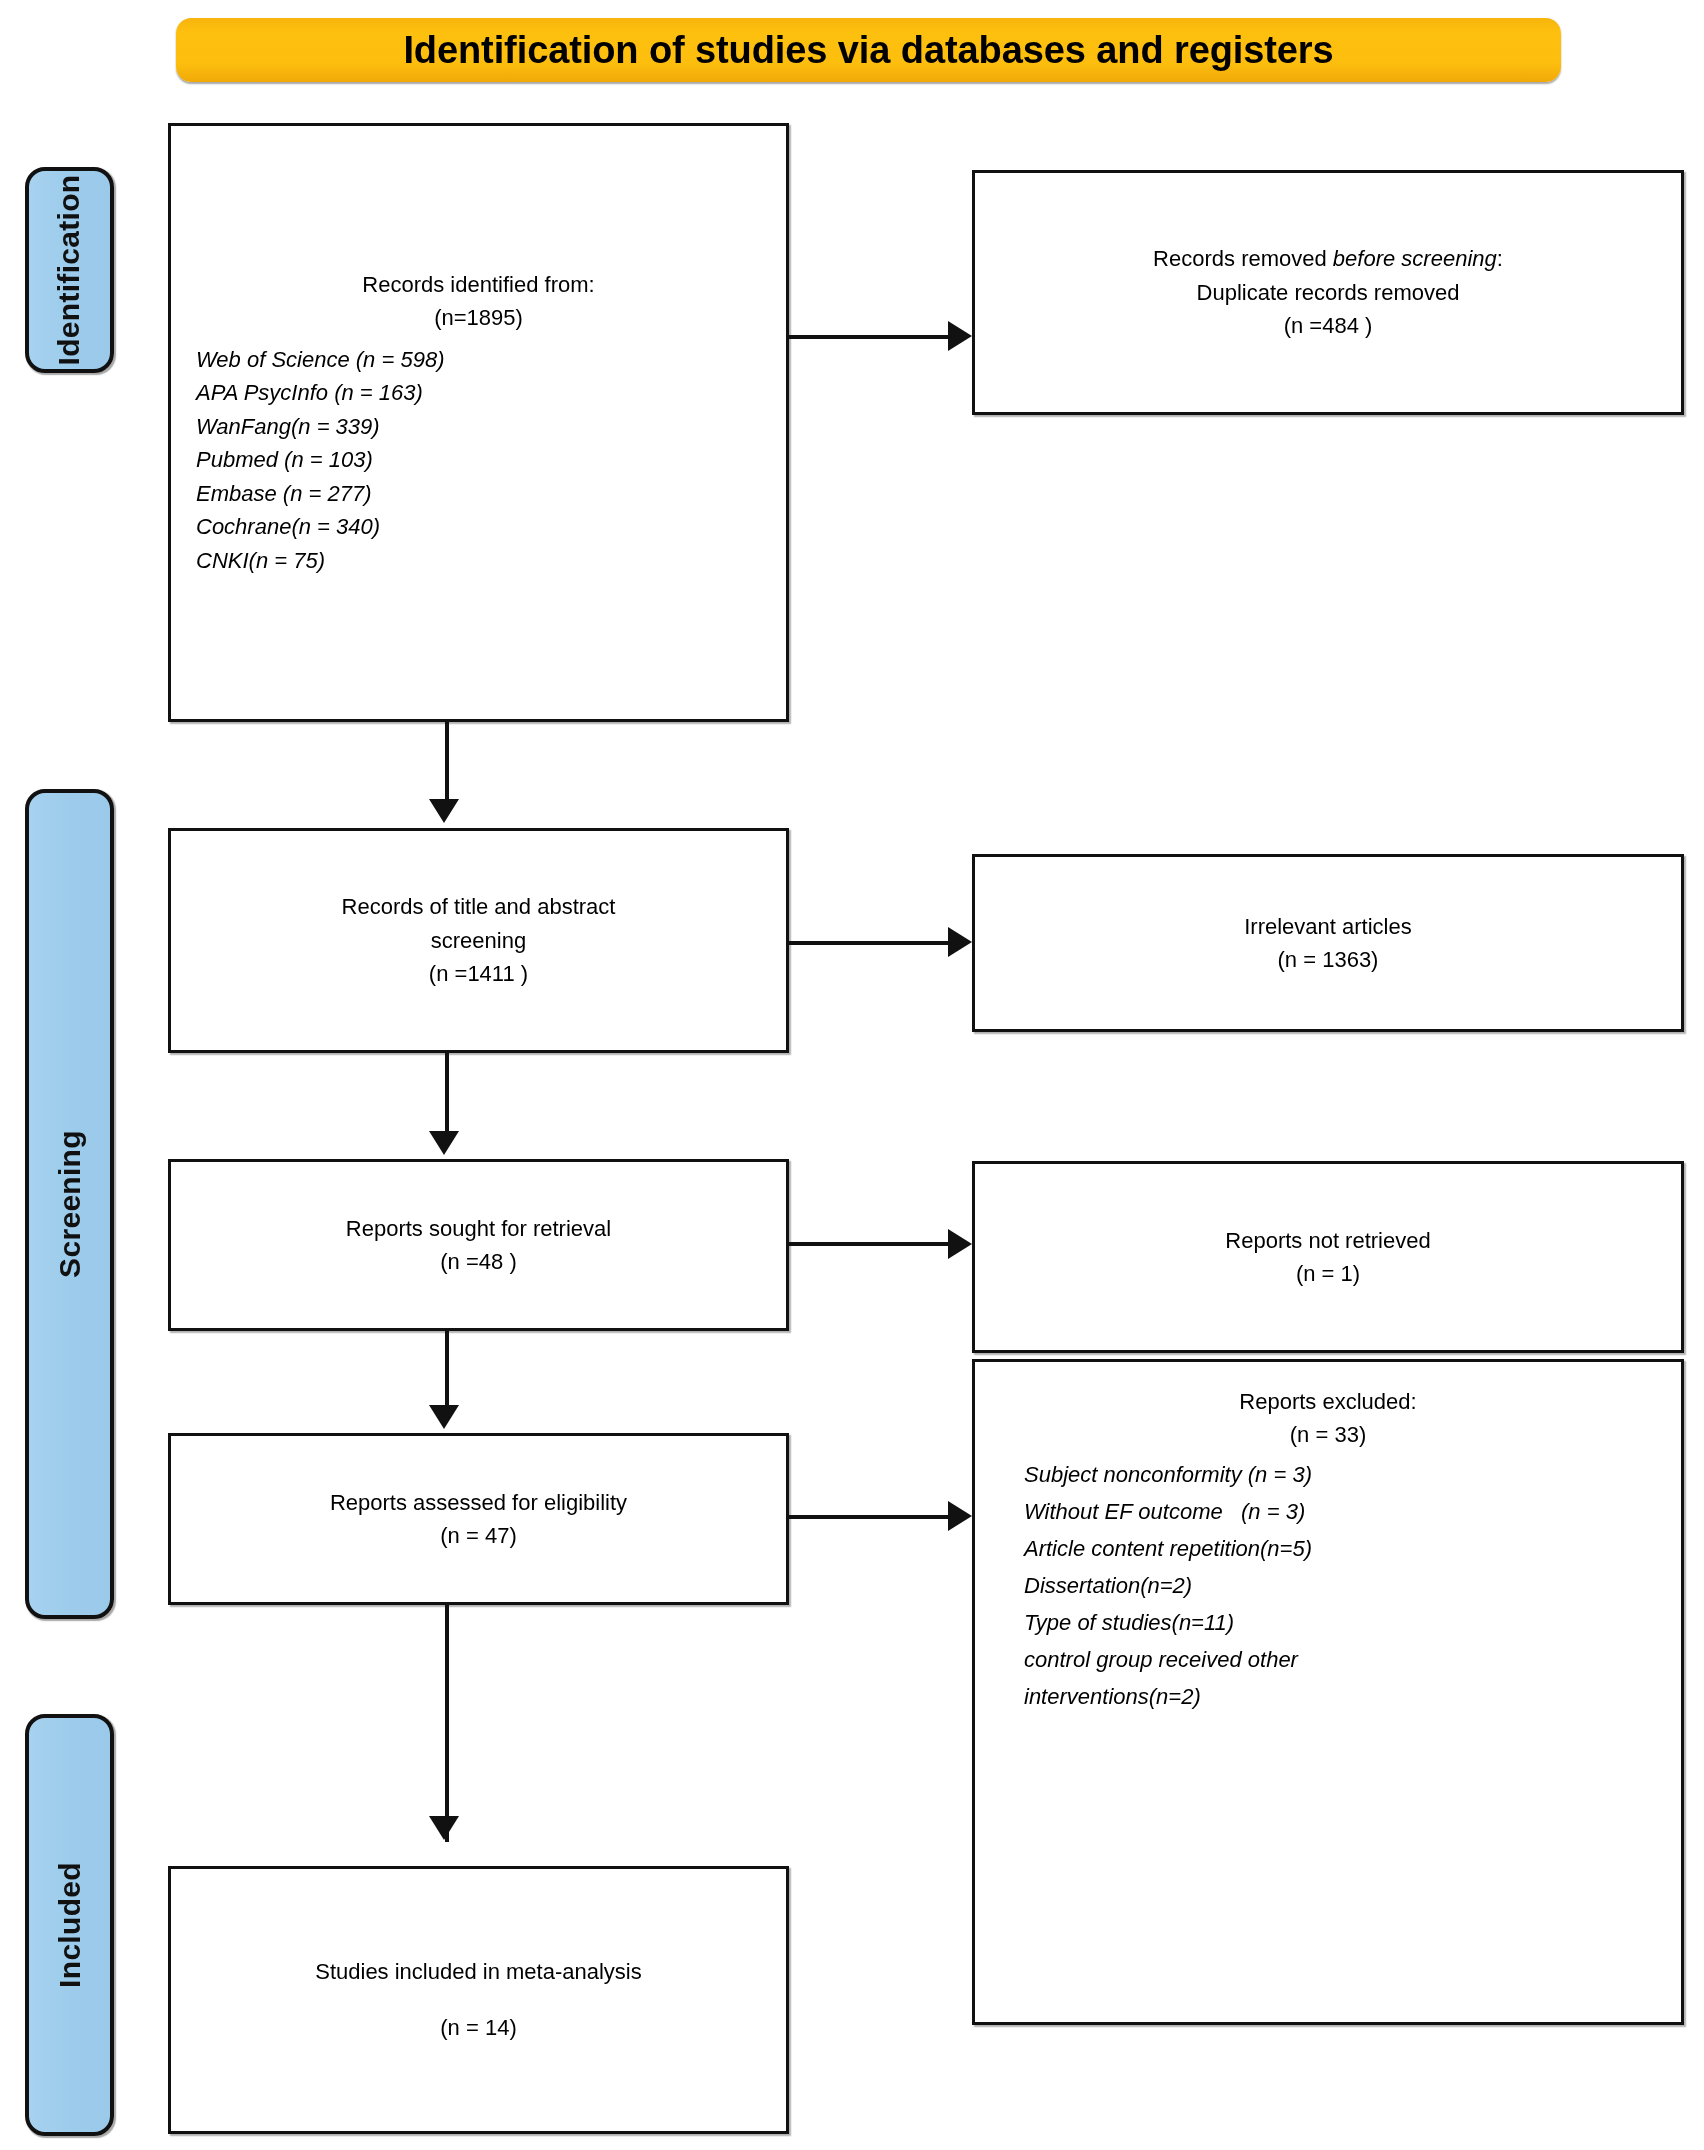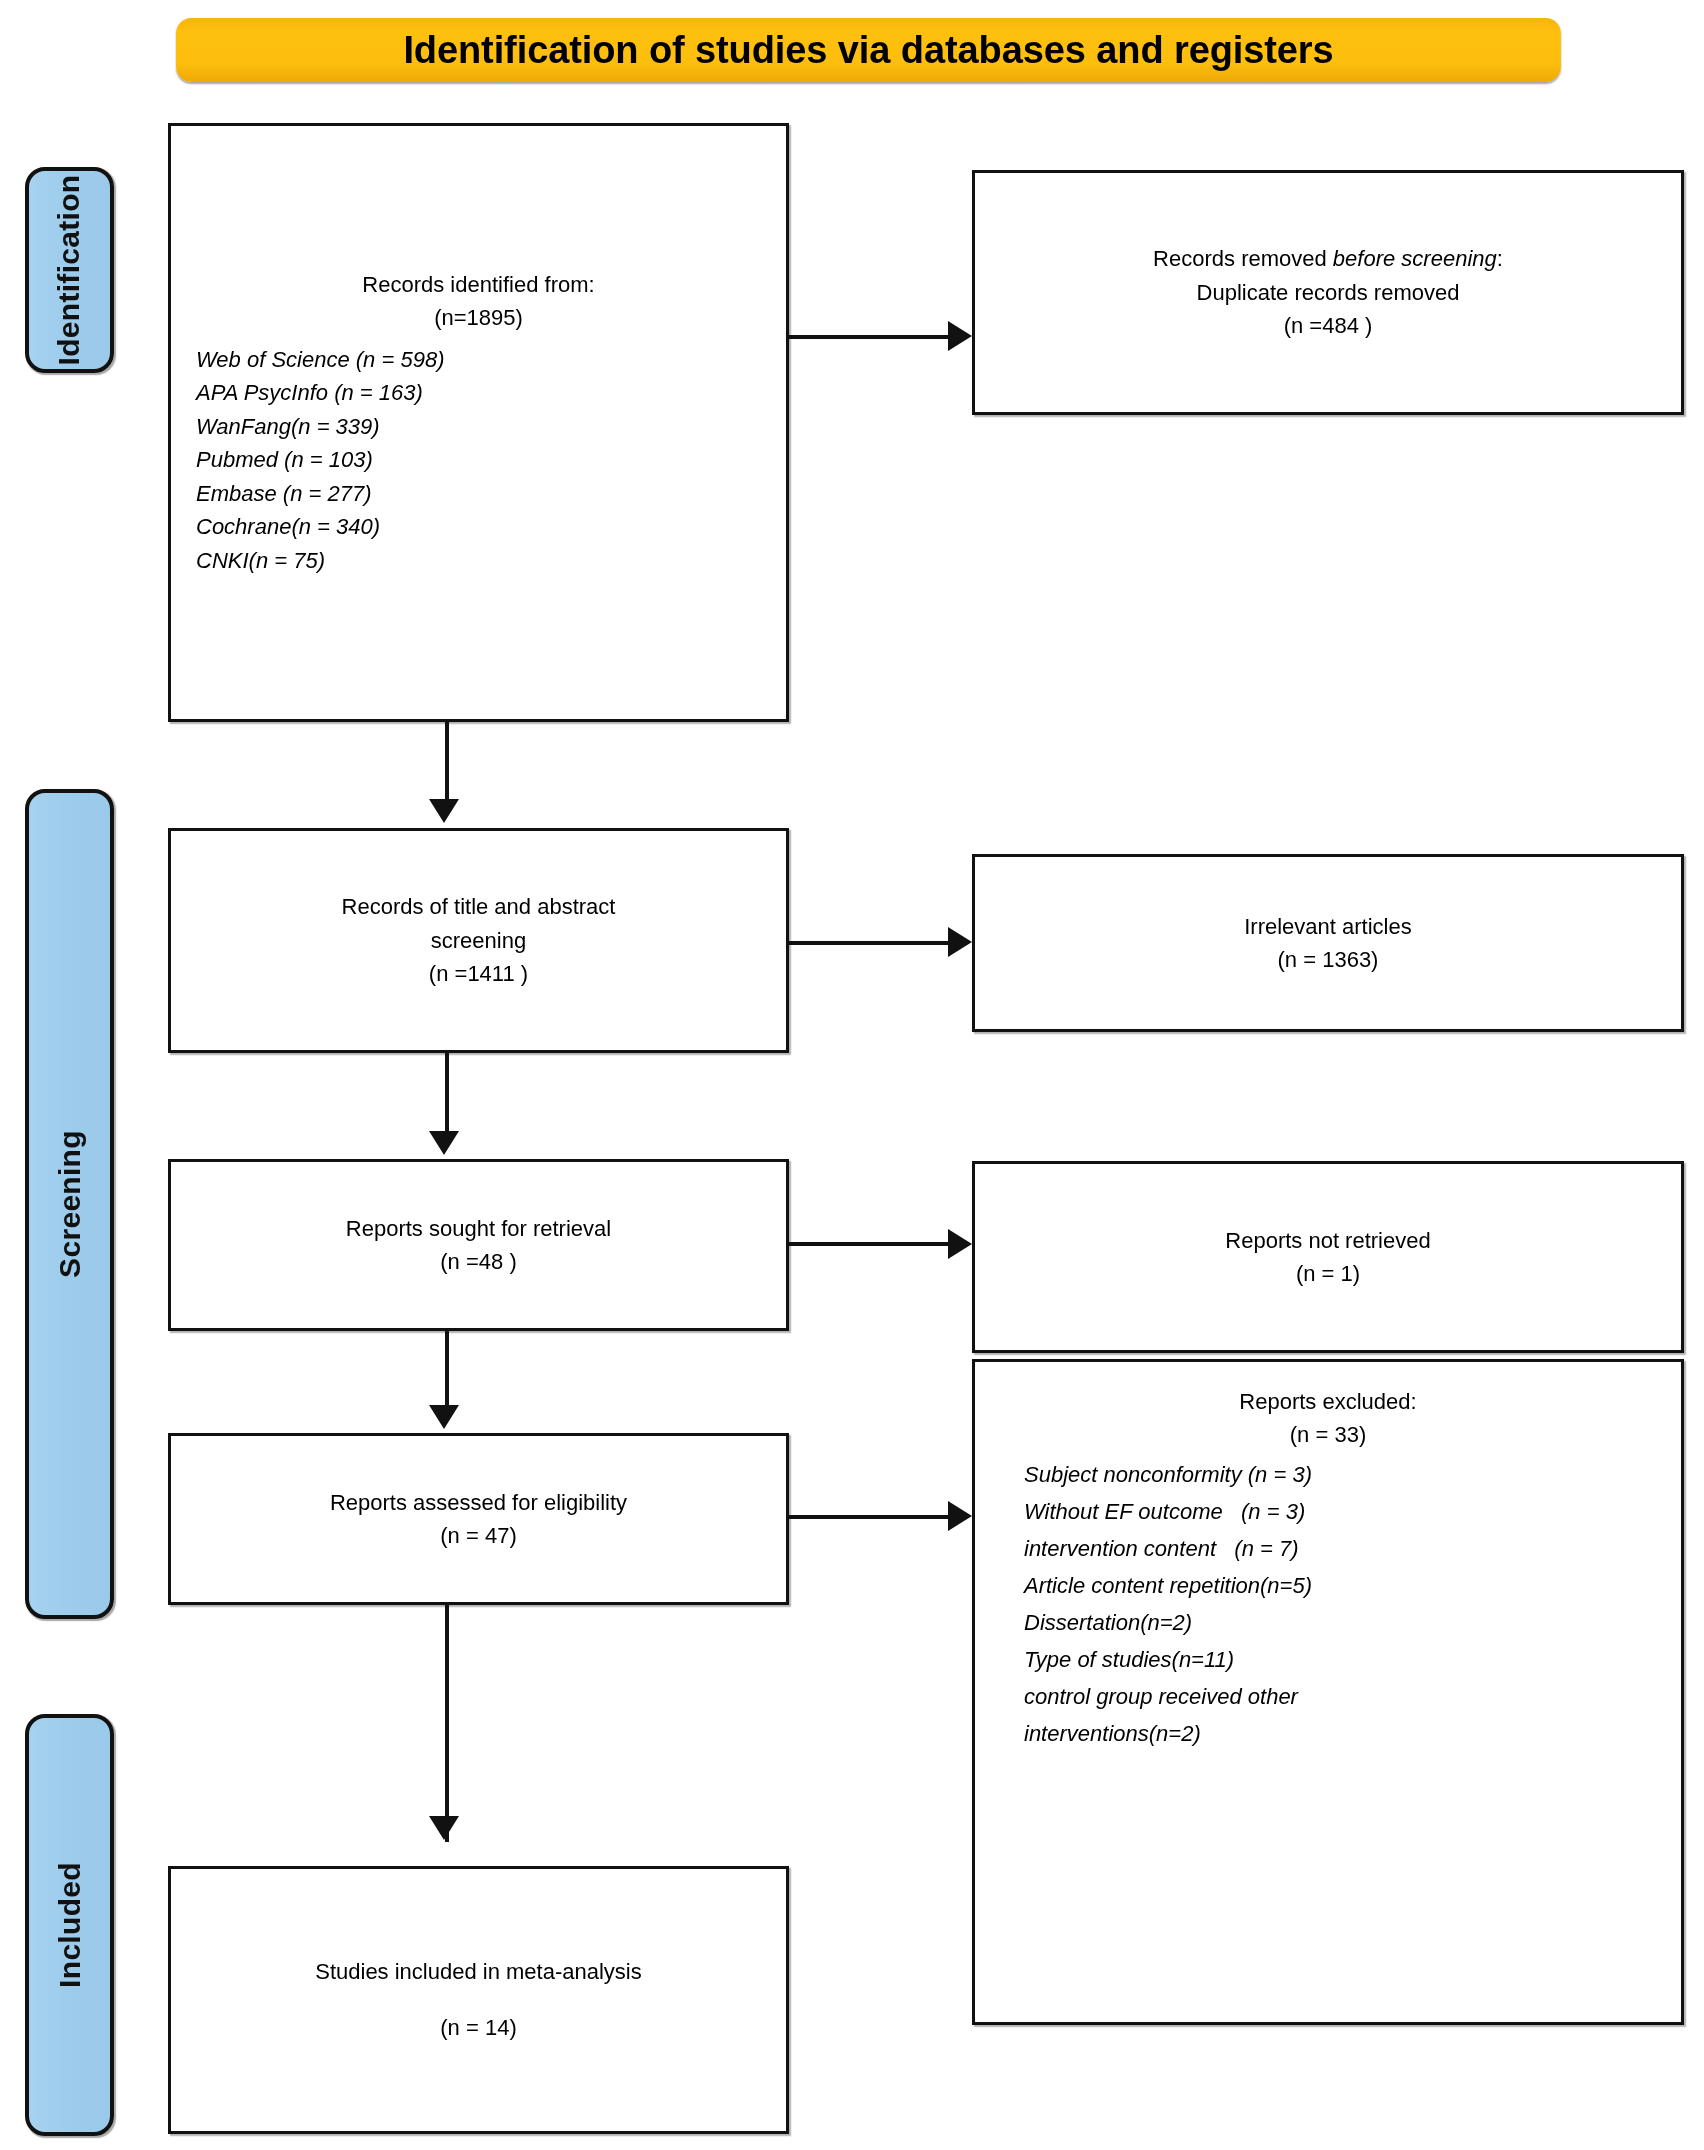--- a/index.html
+++ b/index.html
@@ -215,21 +215,20 @@
     <div class="line">Reports assessed for eligibility</div>
     <div class="line">(n = 47)</div>
   </div>
 
   <div class="box" id="box-excluded">
     <div class="line" style="align-self:center">Reports excluded:</div>
     <div class="line" style="align-self:center">(n = 33)</div>
     <div class="excl-list">
       <div class="line ital">Subject nonconformity (n = 3)</div>
       <div class="line ital">Without EF outcome   (n = 3)</div>
-      <div class="line ital">intervention content   (n = 7)</div>
       <div class="line ital">Article content repetition(n=5)</div>
       <div class="line ital">Dissertation(n=2)</div>
       <div class="line ital">Type of studies(n=11)</div>
       <div class="line ital">control group received other</div>
       <div class="line ital">interventions(n=2)</div>
     </div>
   </div>
 
   <div class="box" id="box-included">
     <div class="line">Studies included in meta-analysis</div>

